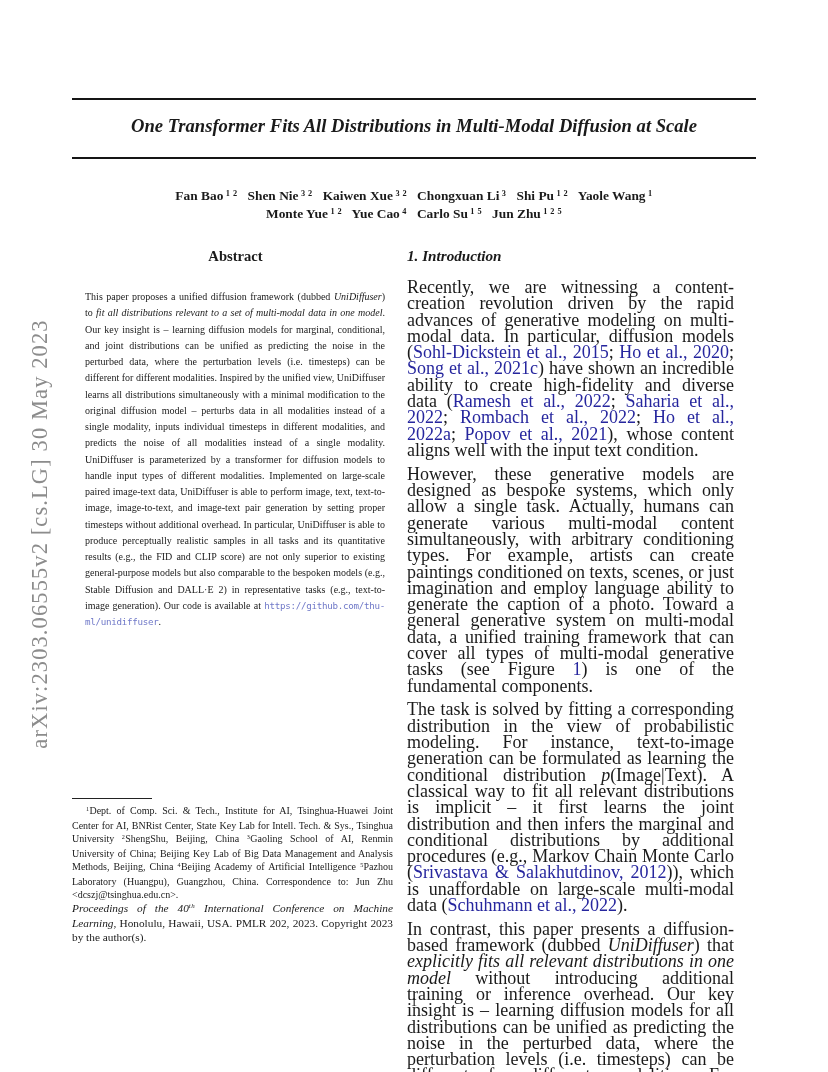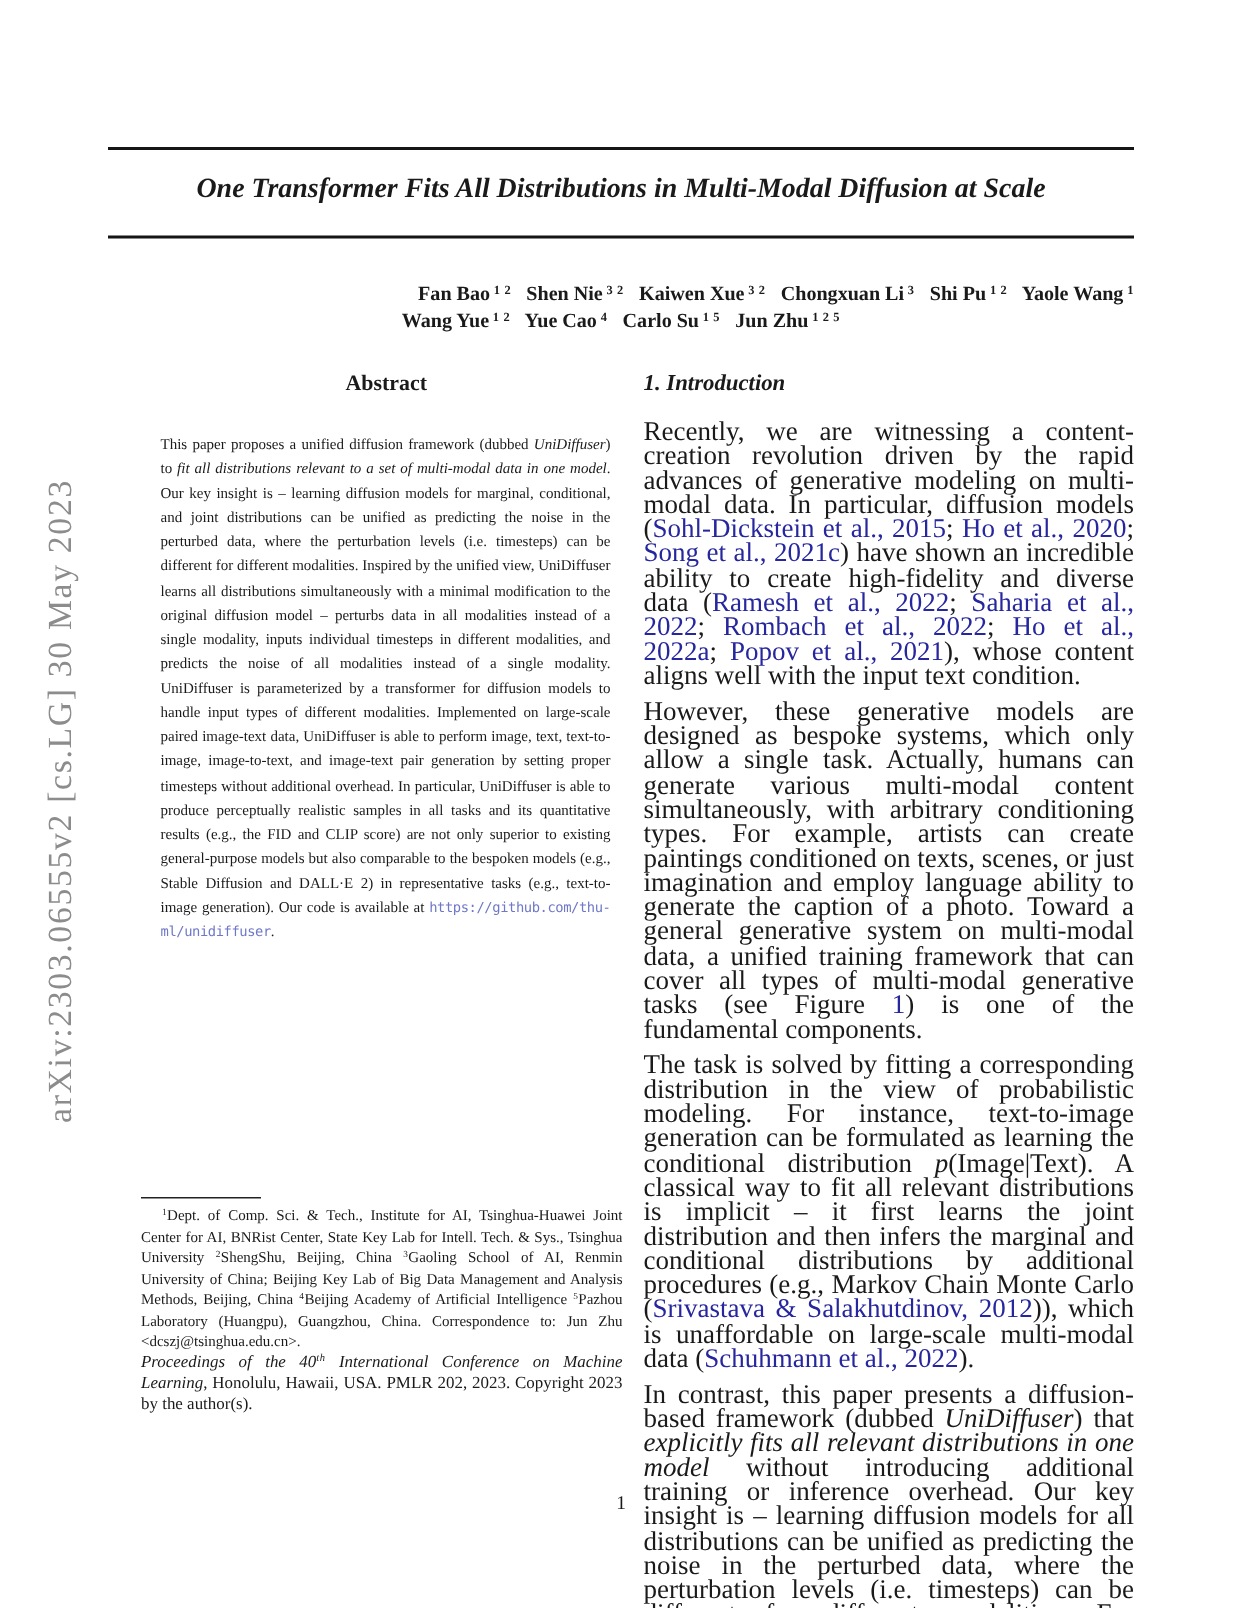--- a/index.html
+++ b/index.html
@@ -21,24 +21,24 @@
   .rule-top{top:98px;}
   .rule-bottom{top:157px;}
   .paper-title{
     position:absolute;left:72px;top:114px;width:684px;
     text-align:center;font-size:18.6px;font-weight:bold;line-height:24px;font-style:italic;
   }
   .author-line{
     position:absolute;left:72px;width:684px;
     text-align:center;font-weight:bold;font-size:13.4px;line-height:18px;
   }
-  .author-line-1{top:187px;text-align:right;}
+  .author-line-1{top:187px;}
   .author-line-2{top:205px;}
   .columns{
-    position:absolute;left:94px;top:246px;width:678px;height:758px;
+    position:absolute;left:72px;top:246px;width:678px;height:758px;
     display:flex;gap:8px;
   }
   .col{width:327px;position:relative;}
   .abstract-heading{
     margin:0;text-align:center;font-size:14.6px;font-weight:bold;line-height:20px;
   }
   .abstract-body{
     margin:23px 14px 0 13px;
     text-align:justify;
     font-size:10px;line-height:16.25px;
@@ -84,21 +84,21 @@
 
 <div class="page">
 
   <div class="arxiv-watermark">arXiv:2303.06555v2  [cs.LG]  30 May 2023</div>
 
   <div class="rule rule-top"></div>
   <div class="paper-title">One Transformer Fits All Distributions in Multi-Modal Diffusion at Scale</div>
   <div class="rule rule-bottom"></div>
 
   <div class="author-line author-line-1"><span>Fan Bao</span><span class="seg-sup"> 1 2</span><span>&nbsp;&nbsp; </span><span>Shen Nie</span><span class="seg-sup"> 3 2</span><span>&nbsp;&nbsp; </span><span>Kaiwen Xue</span><span class="seg-sup"> 3 2</span><span>&nbsp;&nbsp; </span><span>Chongxuan Li</span><span class="seg-sup"> 3</span><span>&nbsp;&nbsp; </span><span>Shi Pu</span><span class="seg-sup"> 1 2</span><span>&nbsp;&nbsp; </span><span>Yaole Wang</span><span class="seg-sup"> 1</span></div>
-  <div class="author-line author-line-2"><span>Wang Yue</span><span class="seg-sup"> 1 2</span><span>&nbsp;&nbsp; </span><span>Yue Cao</span><span class="seg-sup"> 4</span><span>&nbsp;&nbsp; </span><span>Carlo Su</span><span class="seg-sup"> 1 5</span><span>&nbsp;&nbsp; </span><span>Jun Zhu</span><span class="seg-sup"> 1 2 5</span></div>
+  <div class="author-line author-line-2"><span>Monte Yue</span><span class="seg-sup"> 1 2</span><span>&nbsp;&nbsp; </span><span>Yue Cao</span><span class="seg-sup"> 4</span><span>&nbsp;&nbsp; </span><span>Carlo Su</span><span class="seg-sup"> 1 5</span><span>&nbsp;&nbsp; </span><span>Jun Zhu</span><span class="seg-sup"> 1 2 5</span></div>
 
   <div class="columns">
 
     <div class="col">
       <h2 class="abstract-heading">Abstract</h2>
       <div class="abstract-body"><span>This paper proposes a unified diffusion framework (dubbed </span><span class="seg-i">UniDiffuser</span><span>) to </span><span class="seg-i">fit all distributions relevant to a set of multi-modal data in one model</span><span>. Our key insight is – learning diffusion models for marginal, conditional, and joint distributions can be unified as predicting the noise in the perturbed data, where the perturbation levels (i.e. timesteps) can be different for different modalities. Inspired by the unified view, UniDiffuser learns all distributions simultaneously with a minimal modification to the original diffusion model – perturbs data in all modalities instead of a single modality, inputs individual timesteps in different modalities, and predicts the noise of all modalities instead of a single modality. UniDiffuser is parameterized by a transformer for diffusion models to handle input types of different modalities. Implemented on large-scale paired image-text data, UniDiffuser is able to perform image, text, text-to-image, image-to-text, and image-text pair generation by setting proper timesteps without additional overhead. In particular, UniDiffuser is able to produce perceptually realistic samples in all tasks and its quantitative results (e.g., the FID and CLIP score) are not only superior to existing general-purpose models but also comparable to the bespoken models (e.g., Stable Diffusion and DALL·E 2) in representative tasks (e.g., text-to-image generation). Our code is available at </span><span class="seg-url">https://github.com/thu-ml/unidiffuser</span><span>.</span></div>
 
       <div class="footnote-block">
         <div class="footnote-rule"></div>
         <div class="footnote-aff"><span class="seg-sup">1</span><span>Dept. of Comp. Sci. &amp; Tech., Institute for AI, Tsinghua-Huawei Joint Center for AI, BNRist Center, State Key Lab for Intell. Tech. &amp; Sys., Tsinghua University </span><span class="seg-sup">2</span><span>ShengShu, Beijing, China </span><span class="seg-sup">3</span><span>Gaoling School of AI, Renmin University of China; Beijing Key Lab of Big Data Management and Analysis Methods, Beijing, China </span><span class="seg-sup">4</span><span>Beijing Academy of Artificial Intelligence </span><span class="seg-sup">5</span><span>Pazhou Laboratory (Huangpu), Guangzhou, China. Correspondence to: Jun Zhu &lt;dcszj@tsinghua.edu.cn&gt;.</span></div>

